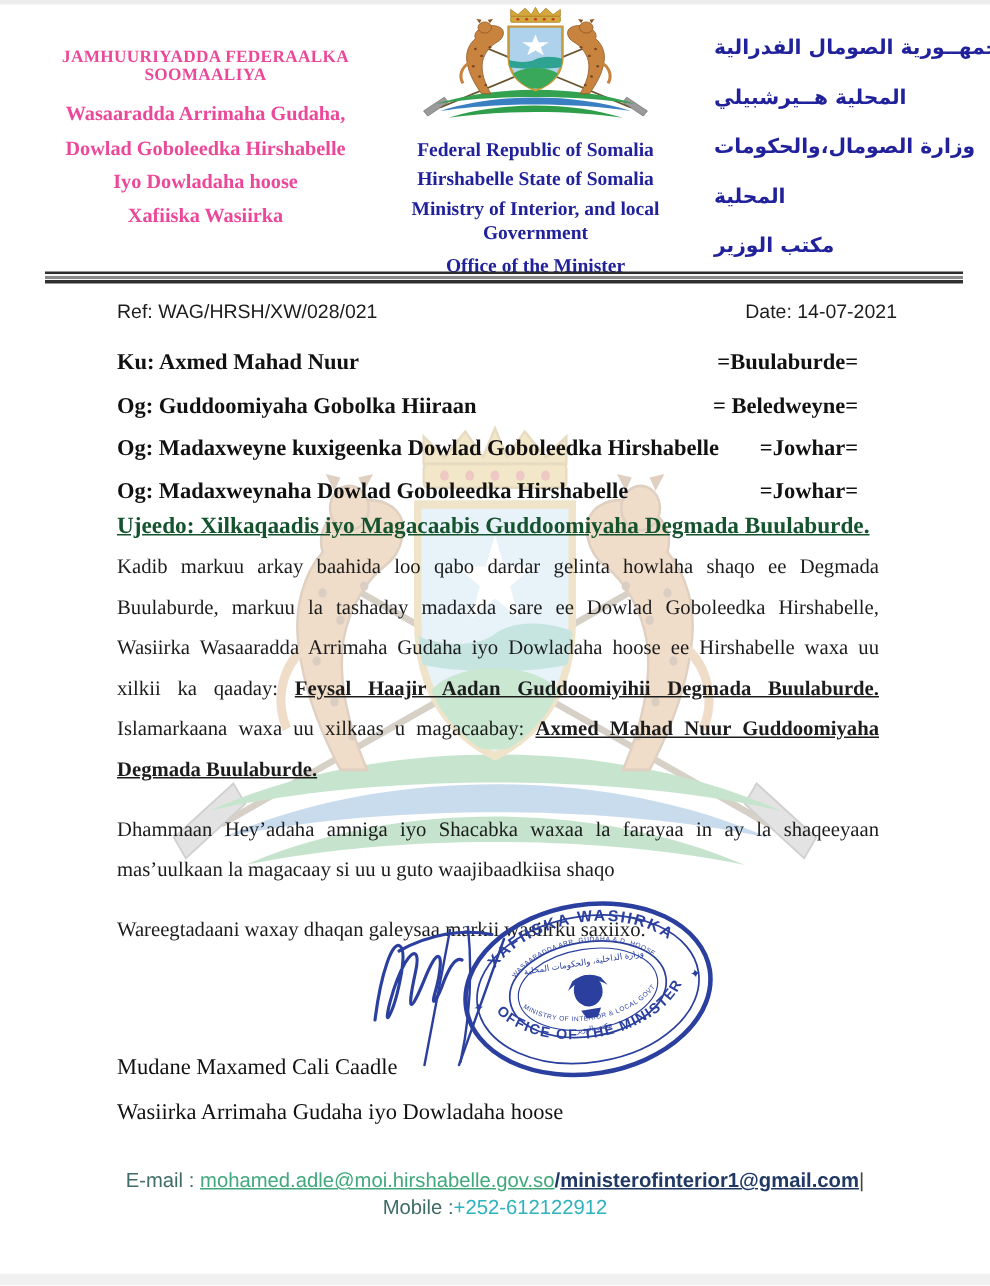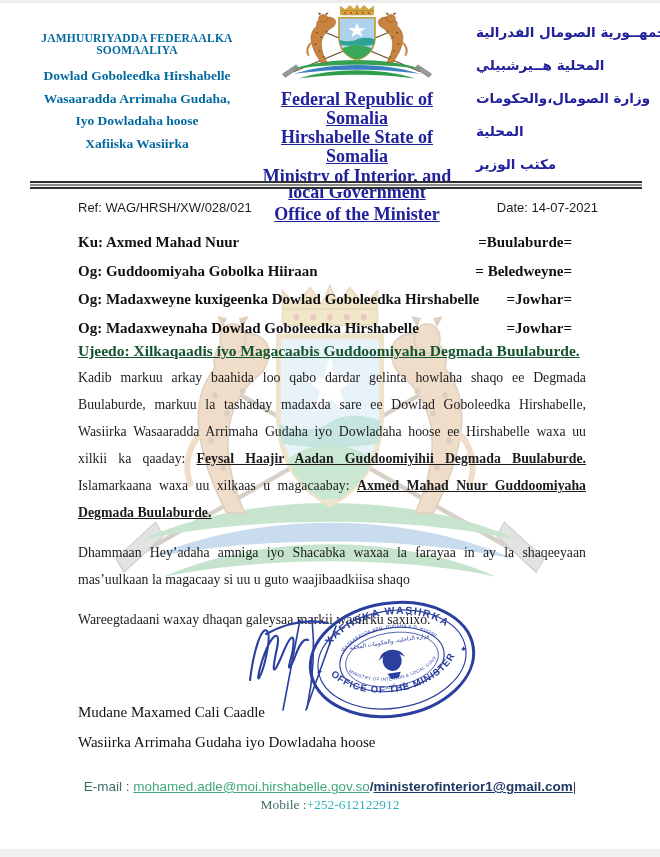--- a/index.html
+++ b/index.html
@@ -3,27 +3,27 @@
 <meta charset="utf-8">
 <style>
   html,body{margin:0;padding:0;background:#ffffff;}
   .page{position:relative;width:660px;height:857px;background:#ffffff;overflow:hidden;
         font-family:"Liberation Serif",serif;color:#1c1c1c;}
   .edge-top{position:absolute;top:0;left:0;width:660px;height:3px;background:#ededed;}
   .edge-bottom{position:absolute;bottom:0;left:0;width:660px;height:8px;background:#f1f1f1;}
 
   
   .h-left{position:absolute;left:8px;top:32px;width:258px;text-align:center;
-          color:#0369a1;font-weight:bold;}
+          color:#ec4899;font-weight:bold;}
   .h-left .l1{font-size:11.5px;margin-bottom:9px;letter-spacing:.2px;}
   .h-left .ln{font-size:13.5px;line-height:22.5px;}
   .h-center{position:absolute;left:262px;top:4px;width:190px;text-align:center;
             color:#21219b;font-weight:bold;}
   .emblem{display:block;margin:0 auto;width:152px;height:86px;}
-  .h-center .ln{font-size:18px;line-height:19px;text-decoration:underline;}
+  .h-center .ln{font-size:13px;line-height:19px;}
   .h-center .ln3{line-height:15.5px;margin-top:3px;}
   .h-center .ln4{margin-top:5px;}
   .h-right{position:absolute;left:476px;top:16px;width:202px;text-align:left;
            color:#21219b;font-weight:bold;direction:rtl;
            font-family:"DejaVu Sans",sans-serif;font-size:13.5px;line-height:33px;}
 
   .rule{position:absolute;left:30px;top:181px;width:612px;height:8px;
         background:linear-gradient(to bottom,#2f2f2f 0 2px,#f6f6f6 2px 3px,#8a8a8a 3px 5px,#f6f6f6 5px 6px,#2f2f2f 6px 8px);}
 
   
@@ -48,21 +48,21 @@
   .stamp{position:absolute;left:306px;top:599px;width:172px;height:121px;transform:rotate(-9deg);}
   .signature{position:absolute;left:246px;top:596px;width:122px;height:118px;}
   .stamp text, .stamp textPath{font-family:"Liberation Sans",sans-serif;fill:#2b3f9e;}
   .ar-stamp{font-family:"DejaVu Sans",sans-serif;}
 
   .names{position:absolute;left:78px;top:697px;font-size:15px;line-height:30px;color:#111;}
 
   
   .footer{position:absolute;left:0;top:779px;width:660px;text-align:center;
           font-family:"Liberation Sans",sans-serif;font-size:13.5px;}
-  .footer .row2{margin-top:3px;font-family:Liberation Serif, serif;}
+  .footer .row2{margin-top:3px;}
   .f-label{color:#3f6c66;}
   .f-link1{color:#41a87c;text-decoration:underline;}
   .f-slash{color:#203864;font-weight:bold;}
   .f-link2{color:#203864;text-decoration:underline;font-weight:bold;}
   .f-pipe{color:#444;}
   .f-num{color:#2fb3bd;}
 </style>
 </head>
 <body>
 
@@ -121,22 +121,22 @@
       </g>
     </defs>
   </svg>
 
   <svg class="watermark" viewBox="0 0 220 150" preserveAspectRatio="none">
       <use href="#coat"></use>
     </svg>
 
   <div class="h-left">
     <div class="l1">JAMHUURIYADDA FEDERAALKA SOOMAALIYA</div>
+    <div class="ln">Wasaaradda Arrimaha Gudaha,</div>
     <div class="ln">Dowlad Goboleedka Hirshabelle</div>
-    <div class="ln">Wasaaradda Arrimaha Gudaha,</div>
     <div class="ln">Iyo Dowladaha hoose</div>
     <div class="ln">Xafiiska Wasiirka</div>
   </div>
 
   <div class="h-center">
     <svg class="emblem" viewBox="0 0 220 150" preserveAspectRatio="none">
         <use href="#coat"></use>
       </svg>
     <div class="ln">Federal Republic of Somalia</div>
     <div class="ln">Hirshabelle State of Somalia</div>

